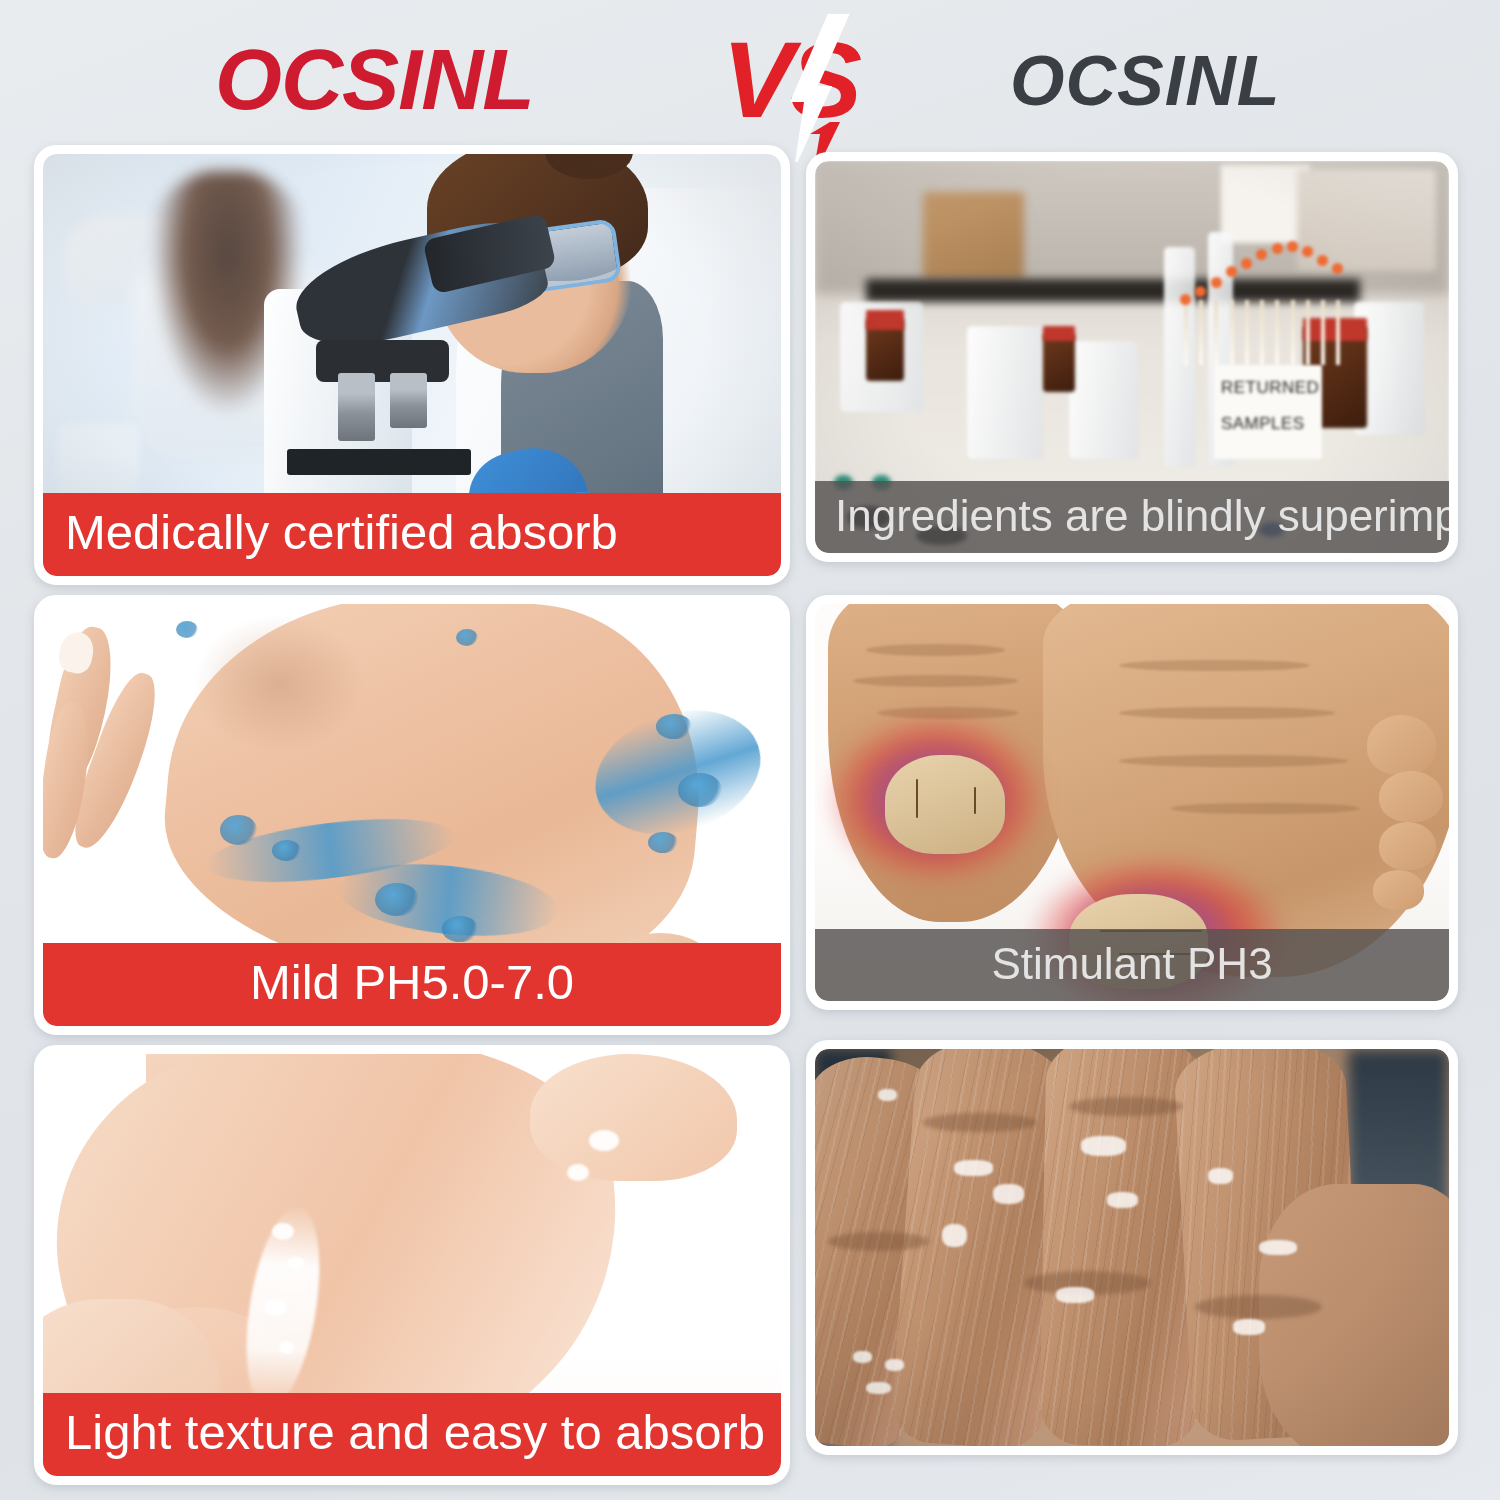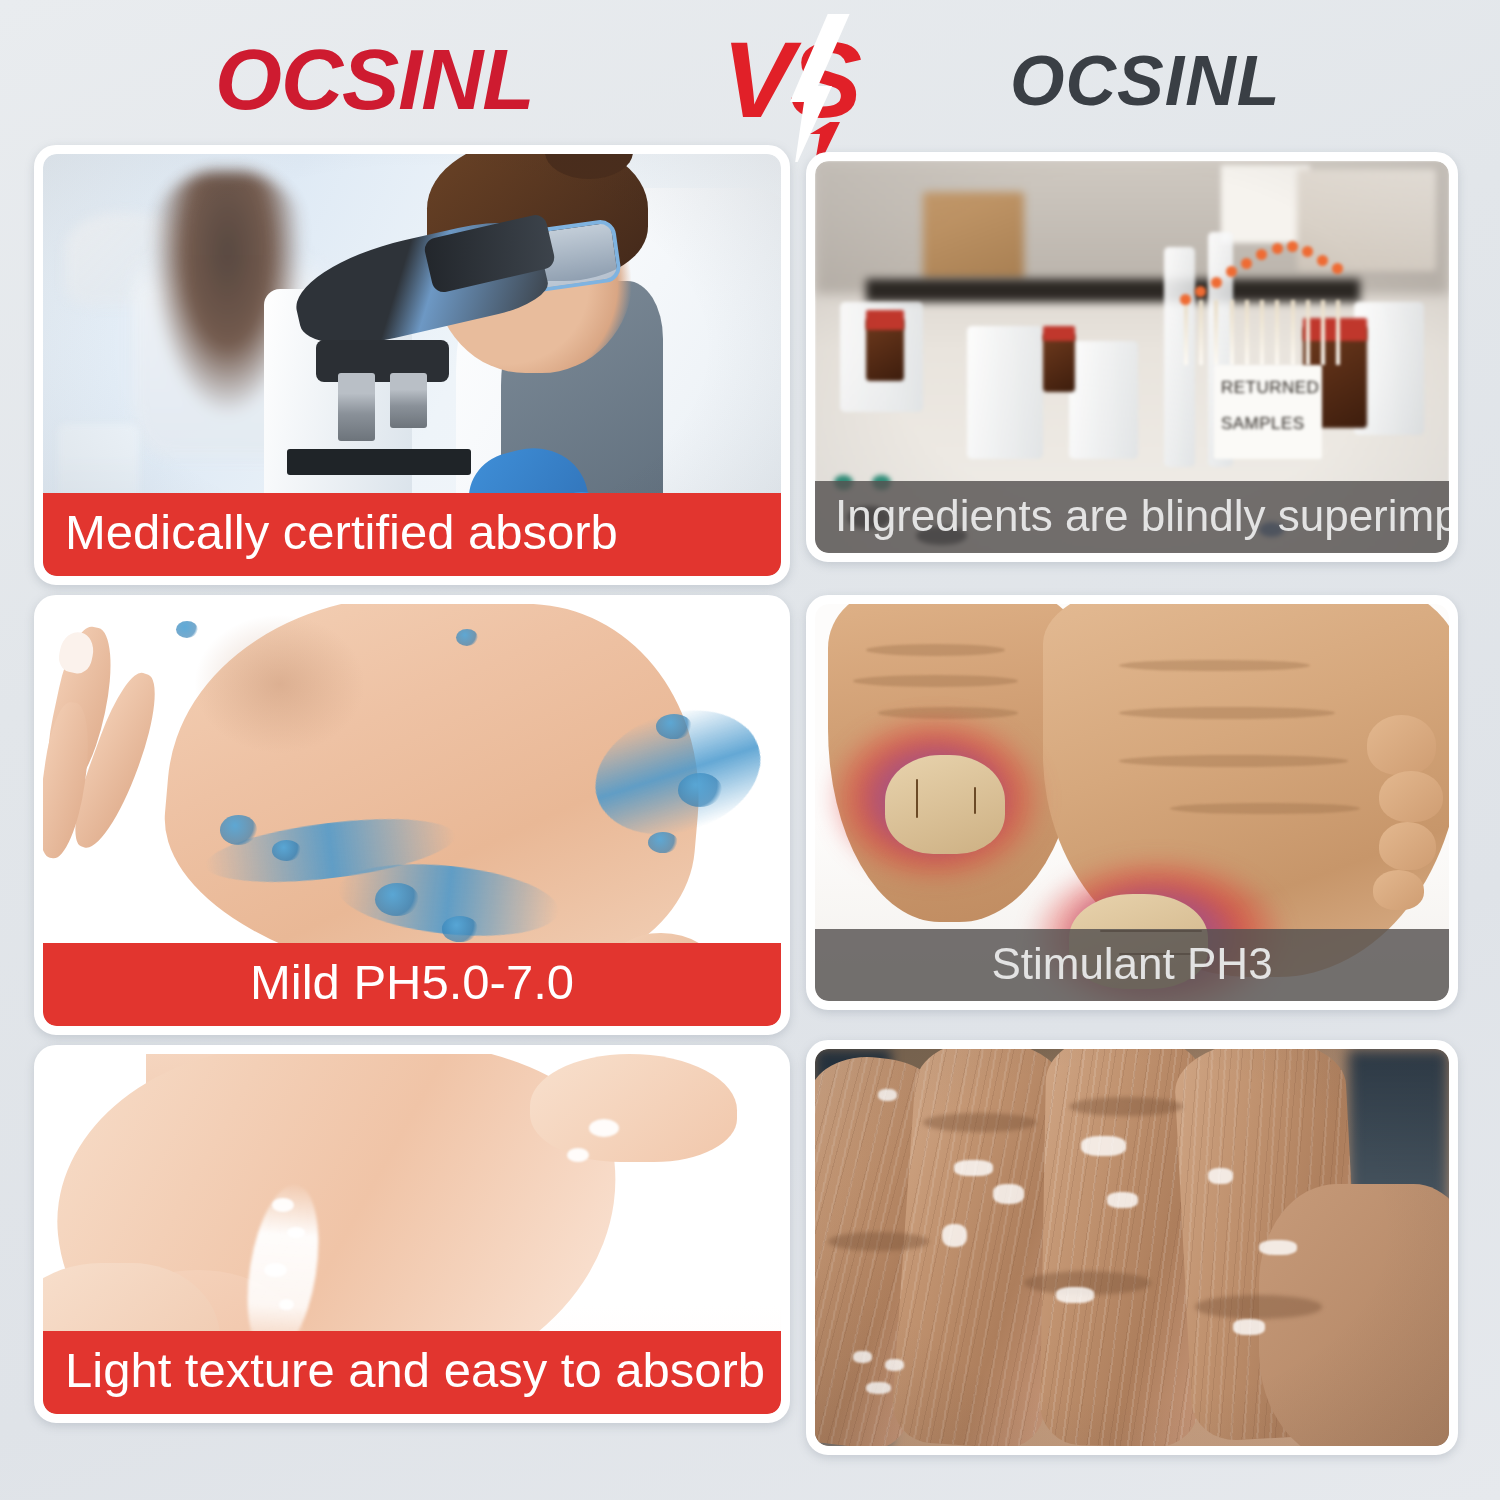--- a/index.html
+++ b/index.html
@@ -93,21 +93,21 @@
     border-radius: 22px;
     overflow: hidden;
     background: #ffffff;
     box-shadow: 0 3px 10px rgba(120,130,145,0.28);
   }
   .card.left  { left: 34px;  width: 756px; border: 9px solid #ffffff; }
   .card.right { left: 806px; width: 652px; border: 9px solid #ffffff; }
 
   .row1 { top: 5px;   height: 440px; }
   .row2 { top: 455px; height: 440px; }
-  .row3 { top: 905px; height: 378px; }
+  .row3 { top: 905px; height: 440px; }
 
   .card.right.row1 { top: 12px;  height: 410px; }
   .card.right.row2 { top: 455px; height: 415px; }
   .card.right.row3 { top: 900px; height: 415px; }
 
   .photo {
     position: absolute;
     inset: 0;
     overflow: hidden;
     border-radius: 14px;

